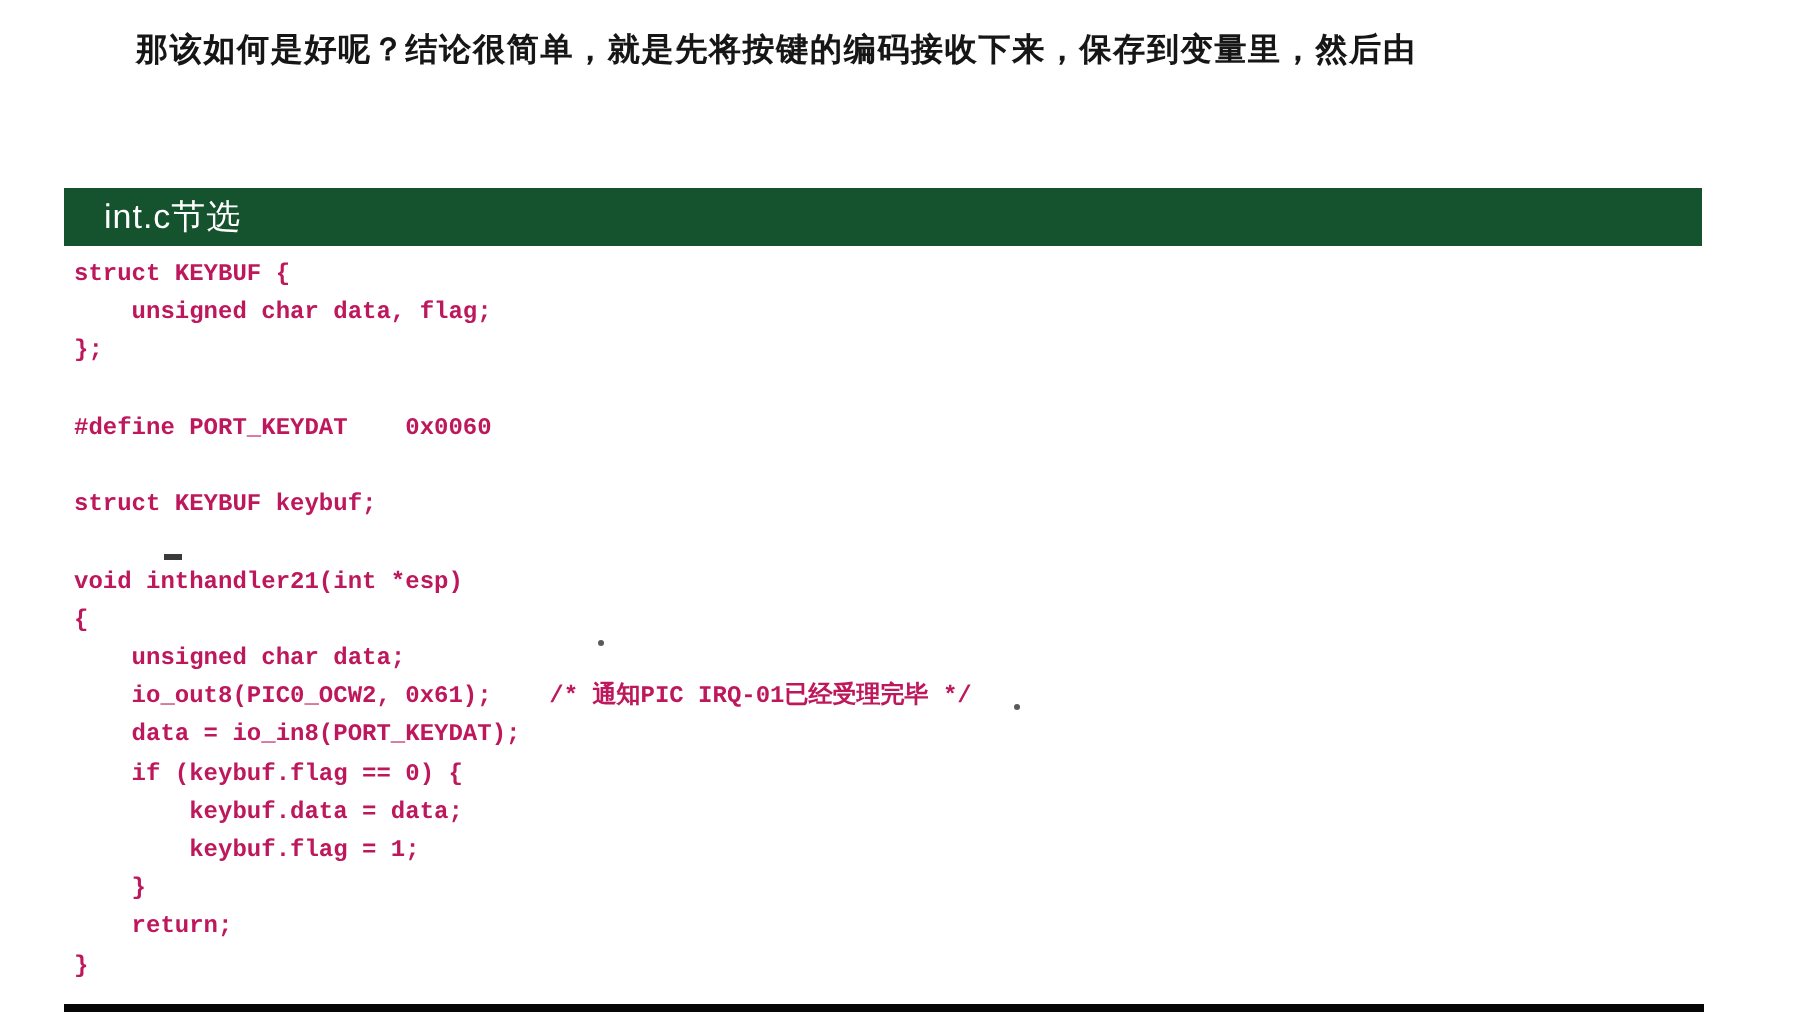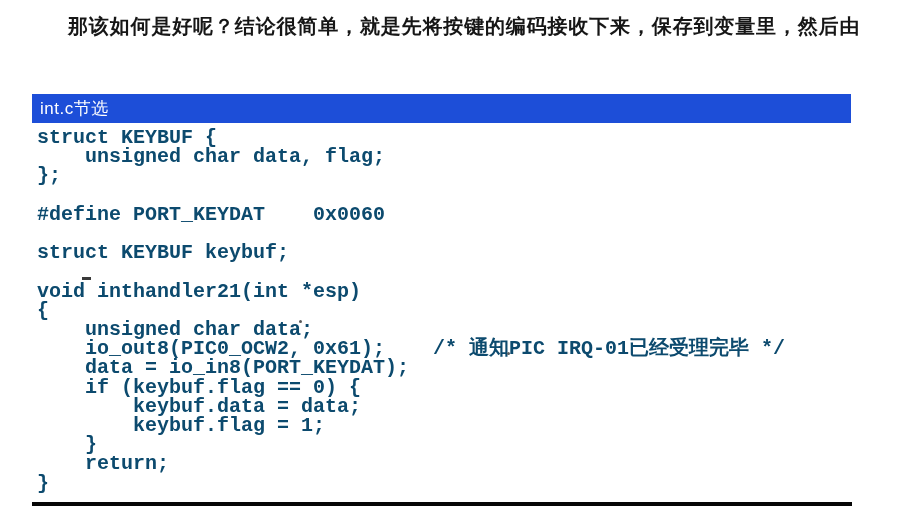--- a/index.html
+++ b/index.html
@@ -13,61 +13,61 @@
     color: #141414;
     font-family: "Liberation Serif", serif;
   }
 
   
   .para {
     position: absolute;
     left: 8px;
     top: 9px;
     width: 860px;
-    font-size: 20px;
+    font-size: 16px;
     font-weight: bold;
     line-height: 34px;
     color: #161616;
   }
   .para .line1 {
     text-indent: 60px;
     letter-spacing: 0.85px;
     white-space: nowrap;
   }
   .para .line2 {
     white-space: nowrap;
   }
 
   
   .listing-header {
     position: absolute;
     left: 32px;
     top: 94px;
     width: 819px;
     height: 29px;
-    background: #1d4ed8;
+    background: #14532d;
     color: #ffffff;
     font-family: "Liberation Sans", sans-serif;
     font-size: 17px;
     line-height: 29px;
-    padding-left: 8px;
+    padding-left: 20px;
     letter-spacing: 0.5px;
   }
 
   
   .code {
     position: absolute;
     left: 37px;
     top: 128px;
     margin: 0;
     font-family: "Liberation Mono", "DejaVu Sans Mono", monospace;
-    font-size: 20px;
+    font-size: 12px;
     font-weight: bold;
     line-height: 19.2px;
-    color: #0c4a6e;
+    color: #be185d;
     white-space: pre;
   }
 
   
   .bottom-rule {
     position: absolute;
     left: 32px;
     top: 502px;
     width: 820px;
     height: 4px;

